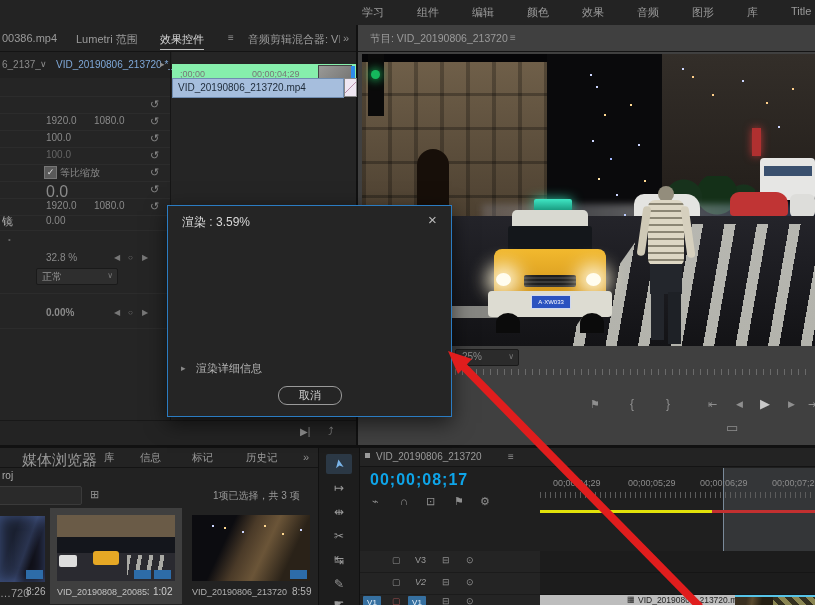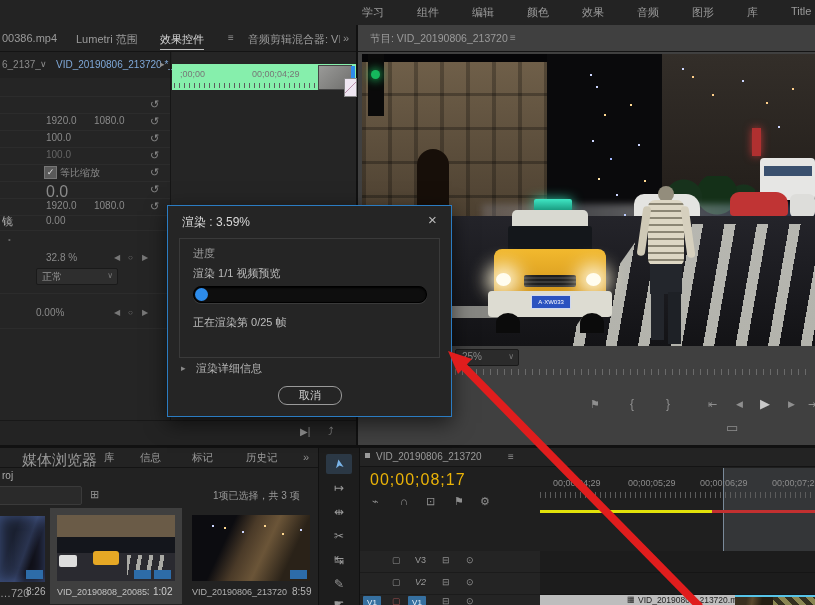--- a/index.html
+++ b/index.html
@@ -63,20 +63,23 @@
     </div>
 
     <div class="abs" style="left:172px;top:27px;width:184px;height:26px;background:#86efac;margin-top:12px;">
       <span class="abs txt" style="left:8px;top:5px;font-size:9px;color:#777;">;00;00</span>
       <span class="abs txt" style="left:80px;top:5px;font-size:9px;color:#777;">00;00;04;29</span>
       <div class="abs ticks" style="left:2px;top:19px;width:142px;height:5px;"></div>
       <div class="abs" style="left:146px;top:1px;width:32px;height:23px;background:linear-gradient(135deg,#9a9a98,#6f6f6d);border:1px solid #444;"></div>
       <div class="abs" style="left:179px;top:2px;width:4px;height:21px;background:#2d8ceb;"></div>
     </div>
 
+    <div class="abs" style="left:172px;top:53px;width:170px;height:18px;background:#a6bedd;border:1px solid #6f8cb0;">
+      <span class="abs txt" style="left:5px;top:3px;font-size:10px;color:#1d2a38;">VID_20190806_213720.mp4</span>
+    </div>
     <div class="abs" style="left:344px;top:53px;width:11px;height:17px;background:linear-gradient(135deg,#efe7f2 48%,#b78ca8 50%,#efe7f2 52%);border:1px solid #888;"></div>
 
     <div class="abs" style="left:170px;top:27px;width:1px;height:392px;background:#161616;"></div>
 
     <div class="abs row-sep" style="left:0;top:71px;width:170px;"></div>
     <span class="abs resetcol" style="left:150px;top:73px;">↺</span>
 
     <div class="abs row-sep" style="left:0;top:88px;width:170px;"></div>
     <span class="abs txt dim" style="left:46px;top:90px;font-size:10px;">1920.0</span>
     <span class="abs txt dim" style="left:94px;top:90px;font-size:10px;">1080.0</span>
@@ -115,21 +118,21 @@
     <span class="abs navarrows" style="left:114px;top:228px;">◀</span>
     <span class="abs navarrows" style="left:128px;top:228px;">○</span>
     <span class="abs navarrows" style="left:142px;top:228px;">▶</span>
 
     <div class="abs" style="left:36px;top:243px;width:80px;height:15px;background:#2e2e2e;border:1px solid #1a1a1a;border-radius:2px;">
       <span class="abs txt" style="left:5px;top:1px;font-size:10px;color:#999;">正常</span>
       <span class="abs" style="right:4px;top:2px;font-size:8px;color:#777;">∨</span>
     </div>
 
     <div class="abs row-sep" style="left:0;top:268px;width:170px;"></div>
-    <span class="abs txt dim" style="left:36px;top:282px;font-size:10px;">0.00%</span>
+    <span class="abs txt dim" style="left:46px;top:282px;font-size:10px;font-weight:bold;">0.00%</span>
     <span class="abs navarrows" style="left:114px;top:283px;">◀</span>
     <span class="abs navarrows" style="left:128px;top:283px;">○</span>
     <span class="abs navarrows" style="left:142px;top:283px;">▶</span>
     <div class="abs row-sep" style="left:0;top:303px;width:170px;"></div>
 
     <div class="abs" style="left:0;top:395px;width:356px;height:25px;background:#232323;border-top:1px solid #181818;">
       <span class="abs icon" style="left:300px;top:5px;font-size:10px;">▶|</span>
       <span class="abs icon" style="left:328px;top:4px;font-size:11px;">⤴</span>
     </div>
   </div>
@@ -215,28 +218,20 @@
       <span class="abs icon" style="left:430px;top:9px;font-size:9px;">▶</span>
       <span class="abs icon" style="left:450px;top:8px;font-size:11px;">⇥</span>
     </div>
     <span class="abs icon" style="left:368px;top:395px;font-size:13px;">▭</span>
   </div>
 
   <div class="abs" style="left:167px;top:205px;width:283px;height:210px;background:#252525;border:1px solid #2b7cc2;box-shadow:0 6px 20px rgba(0,0,0,.6);z-index:40;">
     <span class="abs txt" style="left:14px;top:8px;font-size:12px;color:#d8d8d8;">渲染 : 3.59%</span>
     <span class="abs" style="left:260px;top:5px;font-size:15px;color:#bbb;">×</span>
 
-    <div class="abs" style="left:11px;top:32px;width:259px;height:118px;border:1px solid #3a3a3a;">
-      <span class="abs txt" style="left:13px;top:7px;font-size:11px;color:#9a9a9a;">进度</span>
-      <span class="abs txt" style="left:13px;top:27px;font-size:11px;color:#bcbcbc;">渲染 1/1 视频预览</span>
-      <div class="abs" style="left:13px;top:47px;width:232px;height:15px;background:#0e0e0e;border:1px solid #000;border-radius:8px;box-shadow:inset 0 1px 2px #000, 0 1px 0 #3a3a3a;">
-        <div class="abs" style="left: 1px; top: 1px; height: 13px; min-width: 13px; background: rgb(45, 140, 235); border-radius: 7px; width: 3.59%;"></div>
-      </div>
-      <span class="abs txt" style="left:13px;top:76px;font-size:11px;color:#bcbcbc;">正在渲染第 0/25 帧</span>
-    </div>
 
     <span class="abs" style="left:13px;top:157px;font-size:9px;color:#8a8a8a;">▸</span>
     <span class="abs txt" style="left:28px;top:155px;font-size:11px;color:#b5b5b5;">渲染详细信息</span>
 
     <div class="abs" style="left:110px;top:180px;width:62px;height:17px;border:1px solid #9a9a9a;border-radius:9px;text-align:center;line-height:17px;font-size:11px;color:#d0d0d0;">取消</div>
   </div>
 
   <div class="abs" style="left:0;top:445px;width:815px;height:3px;background:#111;"></div>
 
   <div class="abs" style="left:0;top:448px;width:318px;height:157px;background:#222;">
@@ -307,21 +302,21 @@
       </div>
   </div>
 
   <div class="abs" style="left:360px;top:448px;width:455px;height:157px;background:#1f1f1f;">
     <div class="abs" style="left:0;top:0;width:455px;height:18px;background:#232323;border-bottom:1px solid #141414;">
       <span class="abs" style="left:5px;top:5px;width:5px;height:5px;background:#9a9a9a;"></span>
       <span class="abs tab txt" style="left:16px;top:3px;font-size:10px;">VID_20190806_213720</span>
       <span class="abs icon" style="left:148px;top:3px;font-size:10px;">≡</span>
     </div>
 
-    <span class="abs txt" style="left:10px;top:23px;font-size:16px;color:#eab308;letter-spacing:1px;">00;00;08;17</span>
+    <span class="abs txt" style="left:10px;top:23px;font-size:16px;color:#0ea5e9;letter-spacing:1px;font-weight:bold;">00;00;08;17</span>
     <span class="abs icon" style="left:12px;top:47px;font-size:11px;">⌁</span>
     <span class="abs icon" style="left:40px;top:47px;font-size:11px;">∩</span>
     <span class="abs icon" style="left:66px;top:47px;font-size:11px;">⊡</span>
     <span class="abs icon" style="left:94px;top:47px;font-size:11px;">⚑</span>
     <span class="abs icon" style="left:120px;top:47px;font-size:11px;">⚙</span>
 
     <div class="abs" style="left:363px;top:20px;width:92px;height:128px;background:rgba(150,160,170,.18);border-left:1px solid #7a8a9a;"></div>
 
     <span class="abs txt" style="left:193px;top:30px;font-size:9px;color:#8c8c8c;">00;00;04;29</span>
     <span class="abs txt" style="left:268px;top:30px;font-size:9px;color:#8c8c8c;">00;00;05;29</span>

